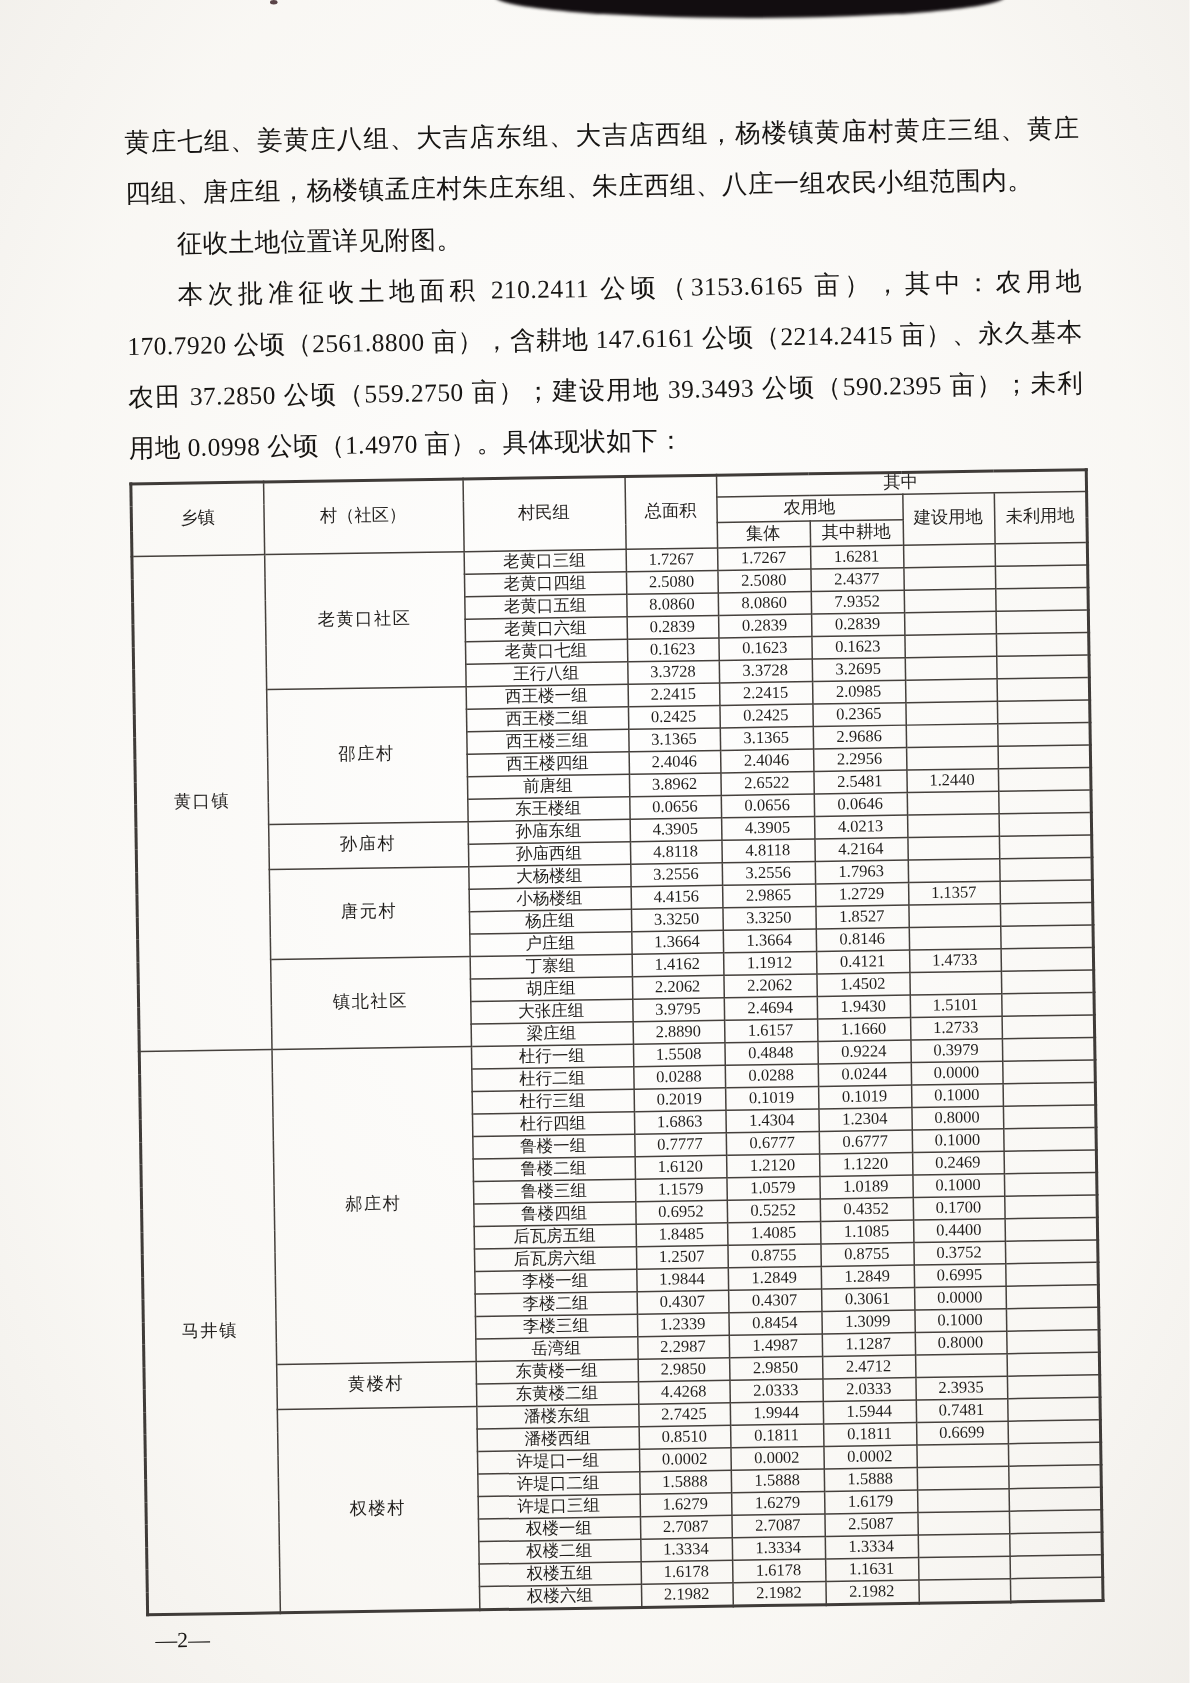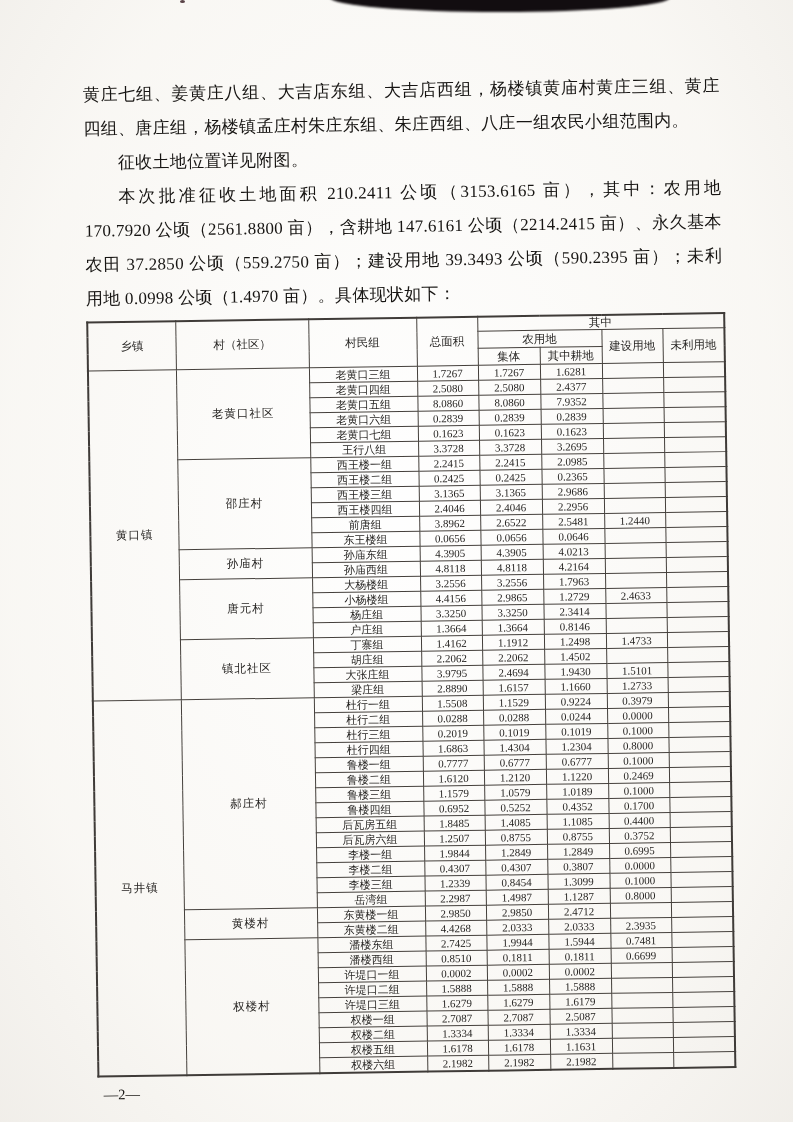--- a/index.html
+++ b/index.html
@@ -256,45 +256,45 @@
             <td>3.2556</td>
             <td>1.7963</td>
             <td></td>
             <td></td>
           </tr>
           <tr>
             <td>小杨楼组</td>
             <td>4.4156</td>
             <td>2.9865</td>
             <td>1.2729</td>
-            <td>2.4633</td>
+            <td>1.1357</td>
             <td></td>
           </tr>
           <tr>
             <td>杨庄组</td>
             <td>3.3250</td>
             <td>3.3250</td>
-            <td>2.3414</td>
+            <td>1.8527</td>
             <td></td>
             <td></td>
           </tr>
           <tr>
             <td>户庄组</td>
             <td>1.3664</td>
             <td>1.3664</td>
             <td>0.8146</td>
             <td></td>
             <td></td>
           </tr>
           <tr>
             <td class="village" rowspan="4">镇北社区</td>
             <td>丁寨组</td>
             <td>1.4162</td>
             <td>1.1912</td>
-            <td>1.2498</td>
+            <td>0.4121</td>
             <td>1.4733</td>
             <td></td>
           </tr>
           <tr>
             <td>胡庄组</td>
             <td>2.2062</td>
             <td>2.2062</td>
             <td>1.4502</td>
             <td></td>
             <td></td>
@@ -313,21 +313,21 @@
             <td>1.6157</td>
             <td>1.1660</td>
             <td>1.2733</td>
             <td></td>
           </tr>
           <tr>
             <td class="township" rowspan="25">马井镇</td>
             <td class="village" rowspan="14">郝庄村</td>
             <td>杜行一组</td>
             <td>1.5508</td>
-            <td>1.1529</td>
+            <td>0.4848</td>
             <td>0.9224</td>
             <td>0.3979</td>
             <td></td>
           </tr>
           <tr>
             <td>杜行二组</td>
             <td>0.0288</td>
             <td>0.0288</td>
             <td>0.0244</td>
             <td>0.0000</td>
@@ -402,21 +402,21 @@
             <td>1.9844</td>
             <td>1.2849</td>
             <td>1.2849</td>
             <td>0.6995</td>
             <td></td>
           </tr>
           <tr>
             <td>李楼二组</td>
             <td>0.4307</td>
             <td>0.4307</td>
-            <td>0.3807</td>
+            <td>0.3061</td>
             <td>0.0000</td>
             <td></td>
           </tr>
           <tr>
             <td>李楼三组</td>
             <td>1.2339</td>
             <td>0.8454</td>
             <td>1.3099</td>
             <td>0.1000</td>
             <td></td>

